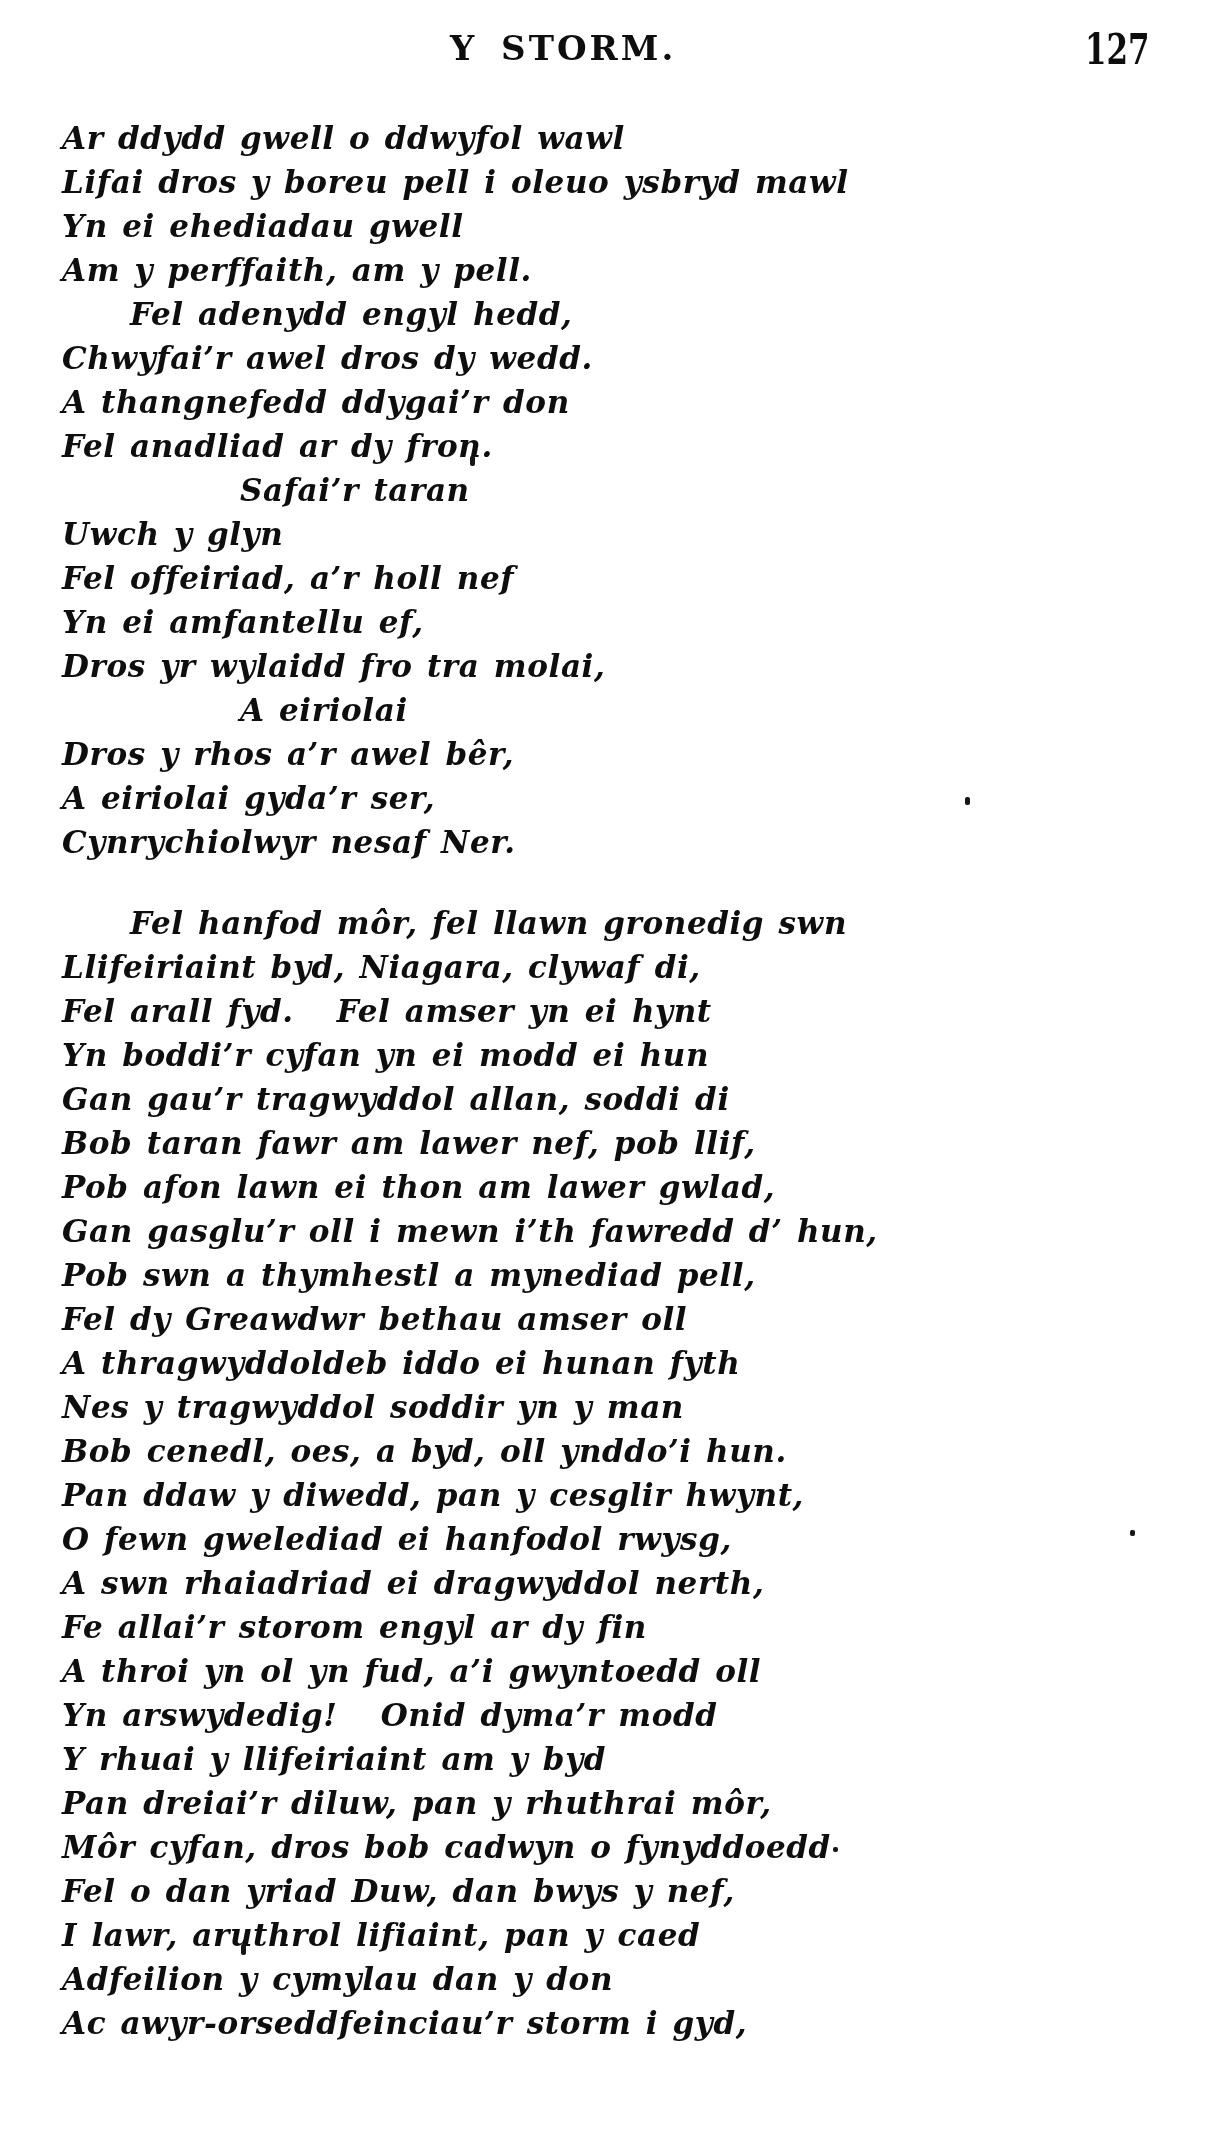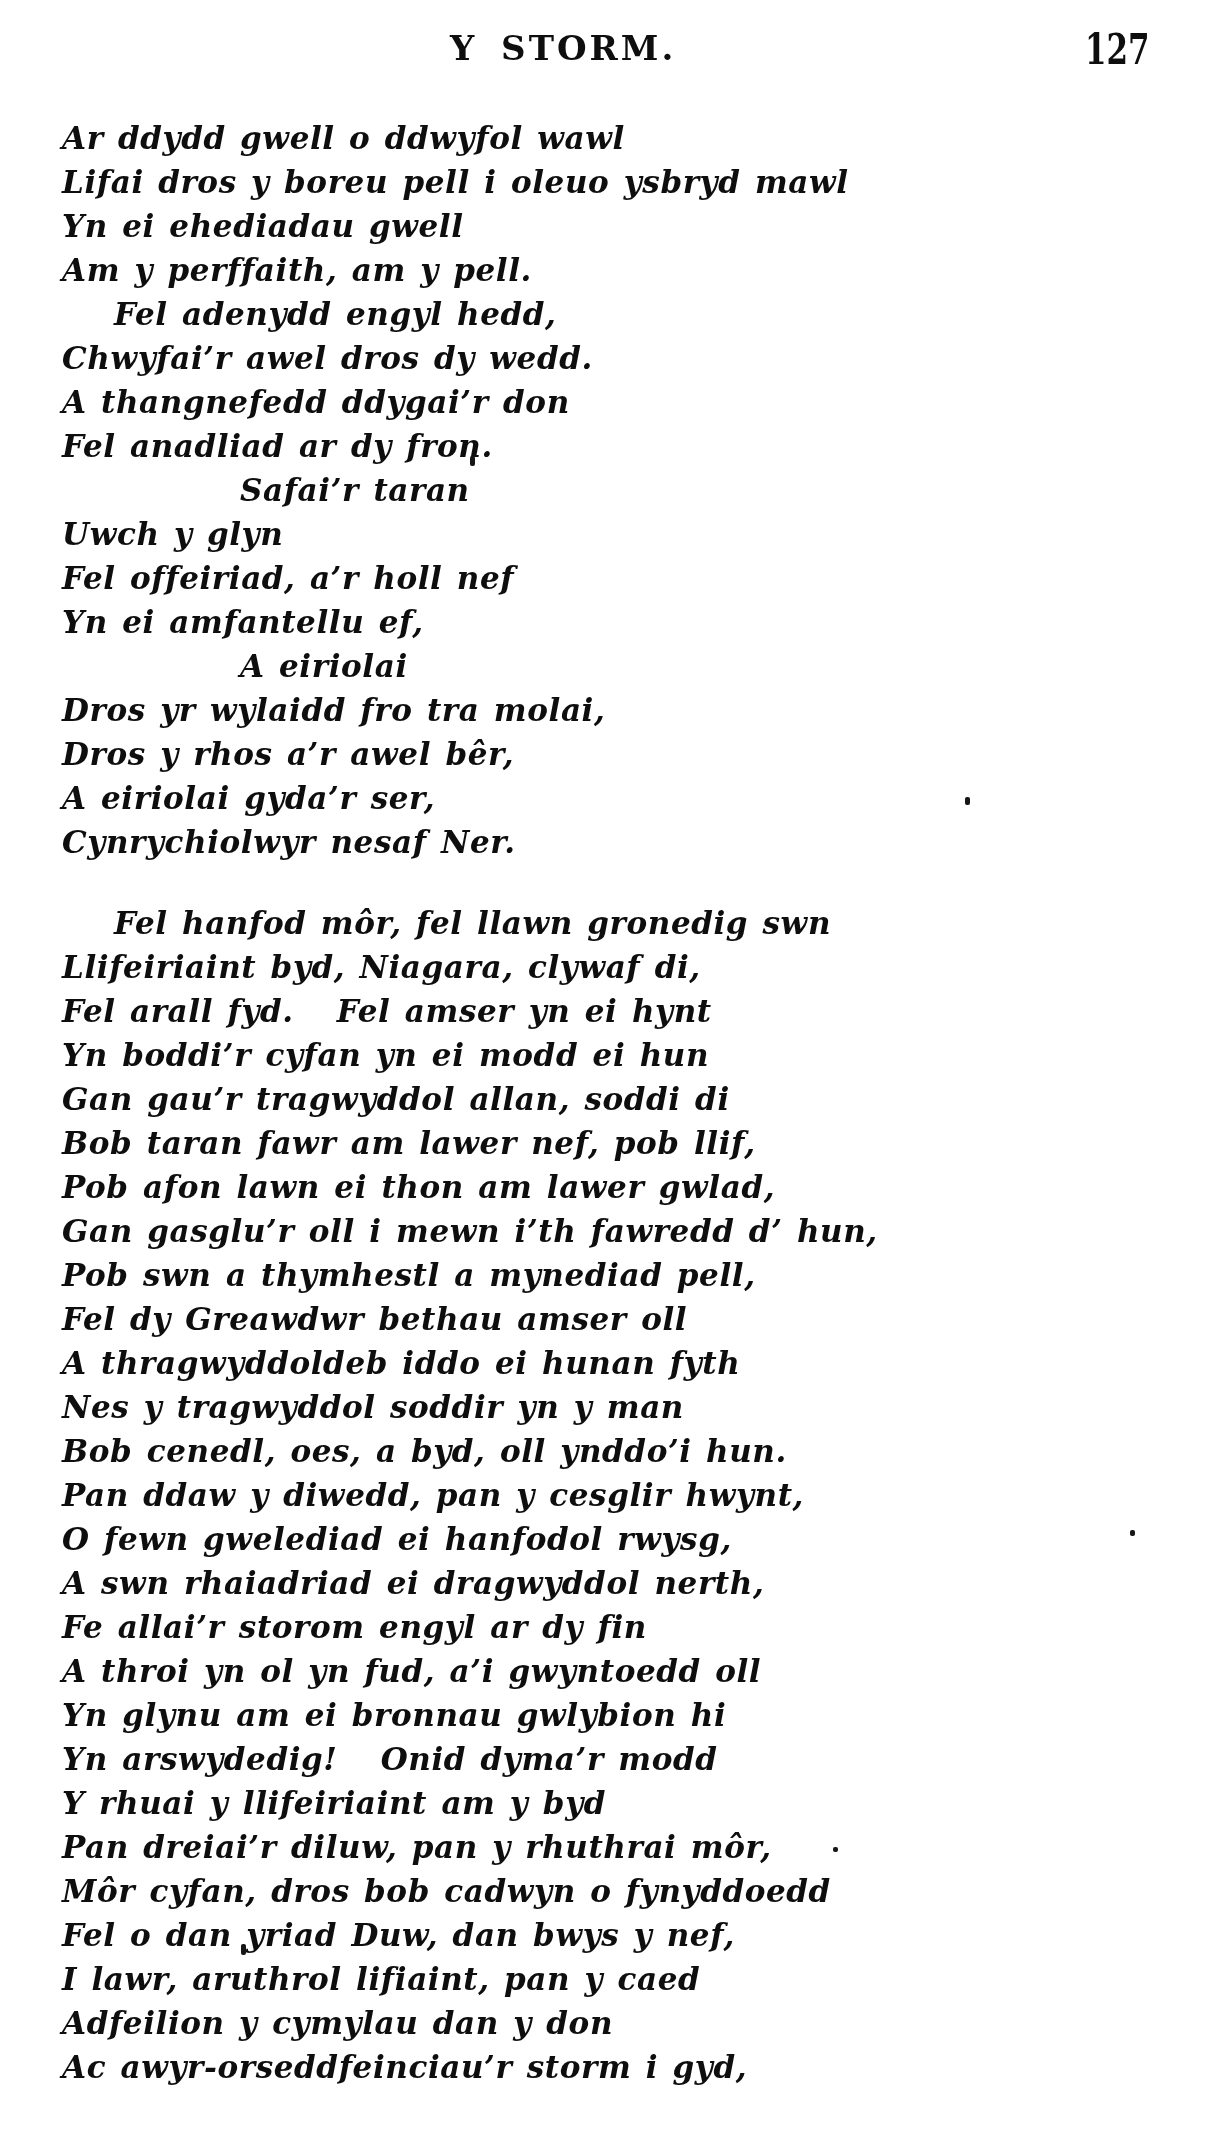--- a/index.html
+++ b/index.html
@@ -43,21 +43,21 @@
   .stanza + .stanza { margin-top: 37px; }
   .line {
     font-size: 31px;
     font-weight: 700;
     line-height: 44px;
     letter-spacing: 0.6px;
     word-spacing: 3px;
     white-space: pre;
   }
   .ind0 { margin-left: 0; }
-  .ind1 { margin-left: 52px; }
+  .ind1 { margin-left: 68px; }
   .ind2 { }
   .ind3 { margin-left: 178px; }
   .speck {
     position: absolute;
     background: #161616;
     border-radius: 2px;
   }
 </style>
 </head>
 <body>
@@ -73,22 +73,22 @@
         <div class="line ind0">Yn ei ehediadau gwell</div>
         <div class="line ind0">Am y perffaith, am y pell.</div>
         <div class="line ind1">Fel adenydd engyl hedd,</div>
         <div class="line ind0">Chwyfai’r awel dros dy wedd.</div>
         <div class="line ind0">A thangnefedd ddygai’r don</div>
         <div class="line ind0">Fel anadliad ar dy fron.</div>
         <div class="line ind3">Safai’r taran</div>
         <div class="line ind2">Uwch y glyn</div>
         <div class="line ind0">Fel offeiriad, a’r holl nef</div>
         <div class="line ind0">Yn ei amfantellu ef,</div>
+        <div class="line ind0">Dros yr wylaidd fro tra molai,</div>
         <div class="line ind3">A eiriolai</div>
-        <div class="line ind0">Dros yr wylaidd fro tra molai,</div>
         <div class="line ind0">Dros y rhos a’r awel bêr,</div>
         <div class="line ind0">A eiriolai gyda’r ser,</div>
         <div class="line ind0">Cynrychiolwyr nesaf Ner.</div>
       </div>
       <div class="stanza">
         <div class="line ind1">Fel hanfod môr, fel llawn gronedig swn</div>
         <div class="line ind0">Llifeiriaint byd, Niagara, clywaf di,</div>
         <div class="line ind0">Fel arall fyd.   Fel amser yn ei hynt</div>
         <div class="line ind0">Yn boddi’r cyfan yn ei modd ei hun</div>
         <div class="line ind0">Gan gau’r tragwyddol allan, soddi di</div>
@@ -98,21 +98,20 @@
         <div class="line ind0">Pob swn a thymhestl a mynediad pell,</div>
         <div class="line ind0">Fel dy Greawdwr bethau amser oll</div>
         <div class="line ind0">A thragwyddoldeb iddo ei hunan fyth</div>
         <div class="line ind0">Nes y tragwyddol soddir yn y man</div>
         <div class="line ind0">Bob cenedl, oes, a byd, oll ynddo’i hun.</div>
         <div class="line ind0">Pan ddaw y diwedd, pan y cesglir hwynt,</div>
         <div class="line ind0">O fewn gwelediad ei hanfodol rwysg,</div>
         <div class="line ind0">A swn rhaiadriad ei dragwyddol nerth,</div>
         <div class="line ind0">Fe allai’r storom engyl ar dy fin</div>
         <div class="line ind0">A throi yn ol yn fud, a’i gwyntoedd oll</div>
-        <div class="line ind0">Yn glynu am ei bronnau gwlybion hi</div>
         <div class="line ind0">Yn arswydedig!   Onid dyma’r modd</div>
         <div class="line ind0">Y rhuai y llifeiriaint am y byd</div>
         <div class="line ind0">Pan dreiai’r diluw, pan y rhuthrai môr,</div>
         <div class="line ind0">Môr cyfan, dros bob cadwyn o fynyddoedd</div>
         <div class="line ind0">Fel o dan yriad Duw, dan bwys y nef,</div>
         <div class="line ind0">I lawr, aruthrol lifiaint, pan y caed</div>
         <div class="line ind0">Adfeilion y cymylau dan y don</div>
         <div class="line ind0">Ac awyr-orseddfeinciau’r storm i gyd,</div>
       </div>
     </div>

